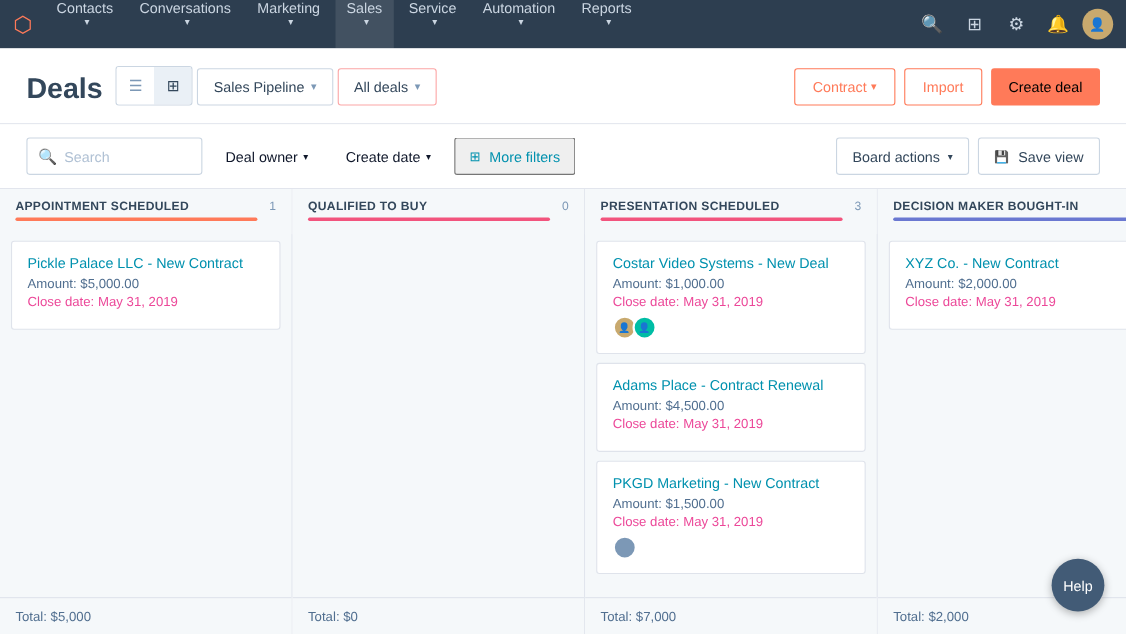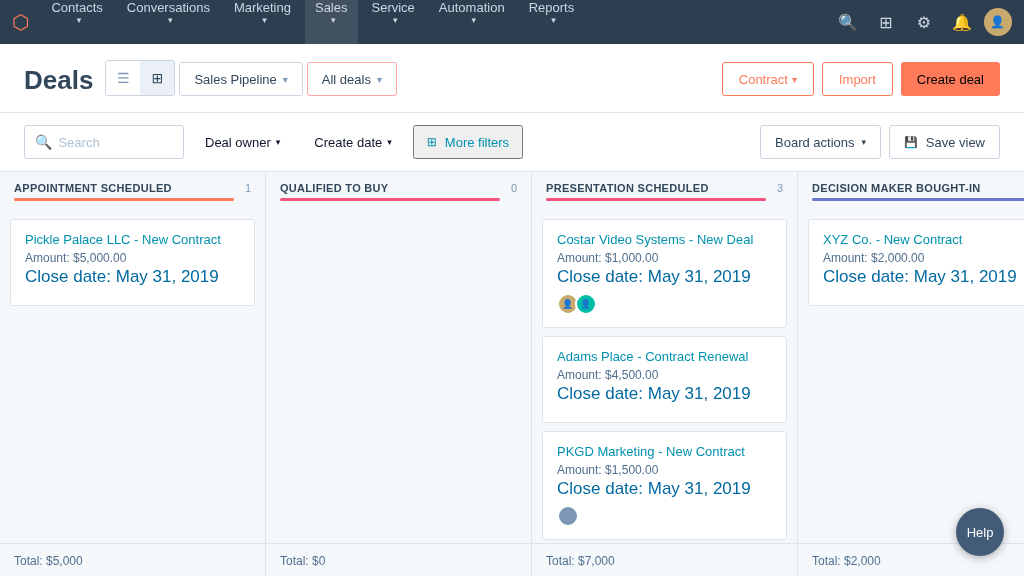--- a/index.html
+++ b/index.html
@@ -47,21 +47,21 @@
     .board-column { min-width: 266px; max-width: 266px; background: #f5f8fa; border-right: 1px solid #dfe3eb; display: flex; flex-direction: column; flex-shrink: 0; }
     .col-header { padding: 10px 14px 6px; background: #f5f8fa; }
     .col-title-row { display: flex; align-items: flex-start; gap: 6px; margin-bottom: 4px; }
     .col-title { font-size: 11px; font-weight: 700; color: #33475b; text-transform: uppercase; letter-spacing: 0.3px; flex: 1; }
     .col-count { font-size: 11px; color: #7c98b6; }
     .col-bar { height: 3px; border-radius: 2px; margin-bottom: 6px; }
     .col-cards { flex: 1; padding: 6px 10px; overflow-y: auto; display: flex; flex-direction: column; gap: 8px; }
     .deal-card { background: #fff; border: 1px solid #dfe3eb; border-radius: 3px; padding: 12px 14px; cursor: pointer; }
     .deal-name { color: #0091ae; font-size: 13px; font-weight: 500; margin-bottom: 4px; text-decoration: none; display: block; }
     .deal-amount { font-size: 12px; color: #516f90; margin-bottom: 2px; }
-    .deal-date { font-size: 17px; color: #0369a1; margin-bottom: 6px; }
+    .deal-date { font-size: 12px; color: #ec4899; margin-bottom: 6px; }
     .deal-avatar { width: 22px; height: 22px; border-radius: 50%; background: #7c98b6; display: flex; align-items: center; justify-content: center; color: white; font-size: 9px; }
     .col-footer { padding: 10px 14px; border-top: 1px solid #dfe3eb; font-size: 12px; color: #516f90; background: #f5f8fa; }
 
     
     .help-btn { position: fixed; bottom: 20px; right: 20px; width: 48px; height: 48px; border-radius: 50%; background: #425b76; color: white; display: flex; align-items: center; justify-content: center; font-size: 13px; cursor: pointer; box-shadow: 0 2px 8px rgba(0,0,0,0.3); }
 
     
     .avatar-group { display: flex; }
     .avatar-group .deal-avatar { border: 2px solid white; margin-left: -4px; }
     .avatar-group .deal-avatar:first-child { margin-left: 0; }

